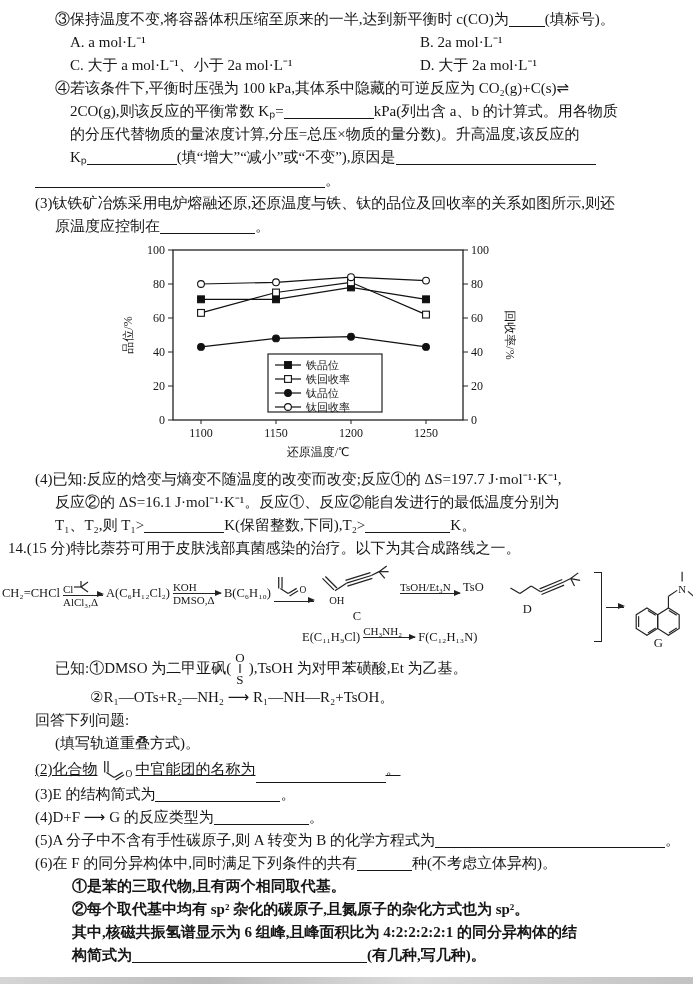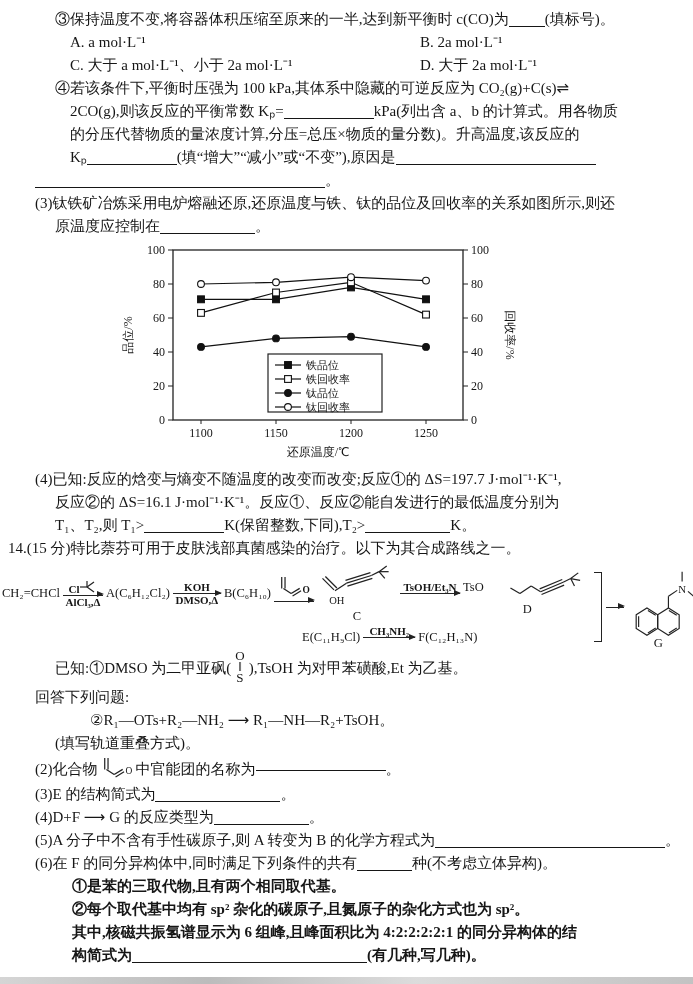--- a/index.html
+++ b/index.html
@@ -14,38 +14,38 @@
   .w95{width:95px}.w125{width:125px}.w130{width:130px}.w150{width:150px}
   .w200{width:200px}.w230{width:230px}.w235{width:235px}.w290{width:290px}
   .opts .optcell{display:inline-block;width:350px;}
   .chart-wrap{margin:4px 0 2px 118px;}
   svg text{font-family:"Liberation Serif",serif;fill:#161616;}
   
   .route{display:flex;align-items:center;margin:4px 0 0 2px;white-space:nowrap;}
   .route-main{display:flex;flex-direction:column;}
   .rrow{display:flex;align-items:center;font-size:12.5px;}
   .rrow2{margin-left:300px;margin-top:2px;}
-  .rxn{display:inline-flex;flex-direction:column;align-items:center;margin:0 3px;font-weight:bold;}
+  .rxn{display:inline-flex;flex-direction:column;margin:0 3px;}
   .rxn .above,.rxn .below{font-size:11px;line-height:12px;}
   .shaft{position:relative;height:0;border-top:1.3px solid #222;}
   .shaft::after{content:'';position:absolute;right:-1px;top:-4.2px;
     border-left:7px solid #222;border-top:3.6px solid transparent;border-bottom:3.6px solid transparent;}
   .sh40{width:40px}.sh48{width:48px}.sh52{width:52px}.sh60{width:60px}
   .struct{display:inline-flex;flex-direction:column;align-items:center;}
   .slabel{font-size:12.5px;line-height:13px;}
   .bracket{width:7px;height:70px;border-right:1.6px solid #222;position:relative;margin:0 1px 0 2px;flex:none;}
   .bracket::before,.bracket::after{content:'';position:absolute;right:0;width:7px;border-top:1.6px solid #222;}
   .bracket::before{top:0}.bracket::after{bottom:0}
   .garrow{width:18px;height:0;border-top:1.4px solid #222;position:relative;margin:0 3px;flex:none;}
   .garrow::after{content:'';position:absolute;right:-1px;top:-4.2px;
     border-left:7px solid #222;border-top:3.6px solid transparent;border-bottom:3.6px solid transparent;}
   .dmso{display:inline-flex;flex-direction:column;align-items:center;vertical-align:middle;
         font-size:13px;line-height:11px;margin:0 4px;}
-  .known1{display:flex;}
-  .q2line{display:flex;align-items:flex-start;}
+  .known1{display:flex;align-items:center;}
+  .q2line{display:flex;align-items:flex-end;text-decoration:underline;}
   .scan-strip{position:absolute;left:0;bottom:0;width:100%;height:7px;
       background:linear-gradient(90deg,#b9b9b9,#8f8f8f 30%,#c4c4c4 60%,#9a9a9a);opacity:.6;}
 </style>
 </head>
 <body>
 
 <div class="page">
 
   <p class="ln ind55"><span>③保持温度不变,将容器体积压缩至原来的一半,达到新平衡时 c(CO)为</span><span class="b w36"></span><span>(填标号)。</span></p>
   <p class="ln ind70 opts"><span class="optcell">A. a mol·L⁻¹</span><span>B. 2a mol·L⁻¹</span></p>
@@ -265,22 +265,22 @@
 
   <div class="ln ind55 known1" style="line-height:36px;">
     <span>已知:①DMSO 为二甲亚砜(</span>
     <span class="dmso">
       <span>O</span>
       <span>‖</span>
       <span>S</span>
     </span>
     <span>),TsOH 为对甲苯磺酸,Et 为乙基。</span>
   </div>
+  <p class="ln ind90">②R₁—OTs+R₂—NH₂ ⟶ R₁—NH—R₂+TsOH。</p>
   <p class="ln ind35">回答下列问题:</p>
-  <p class="ln ind90">②R₁—OTs+R₂—NH₂ ⟶ R₁—NH—R₂+TsOH。</p>
 
   <p class="ln ind55">(填写轨道重叠方式)。</p>
 
   <div class="ln ind35 q2line" style="line-height:28px;">
     <span>(2)化合物</span>
     <svg width="34" height="25" viewBox="0 0 36 26" style="margin:0 2px;">
         <g stroke="#222" stroke-width="1.3" fill="none">
           <path d="M5,3 L5,15"></path>
           <path d="M8.5,3 L8.5,15"></path>
           <path d="M6.8,15 L15,20.5"></path>

